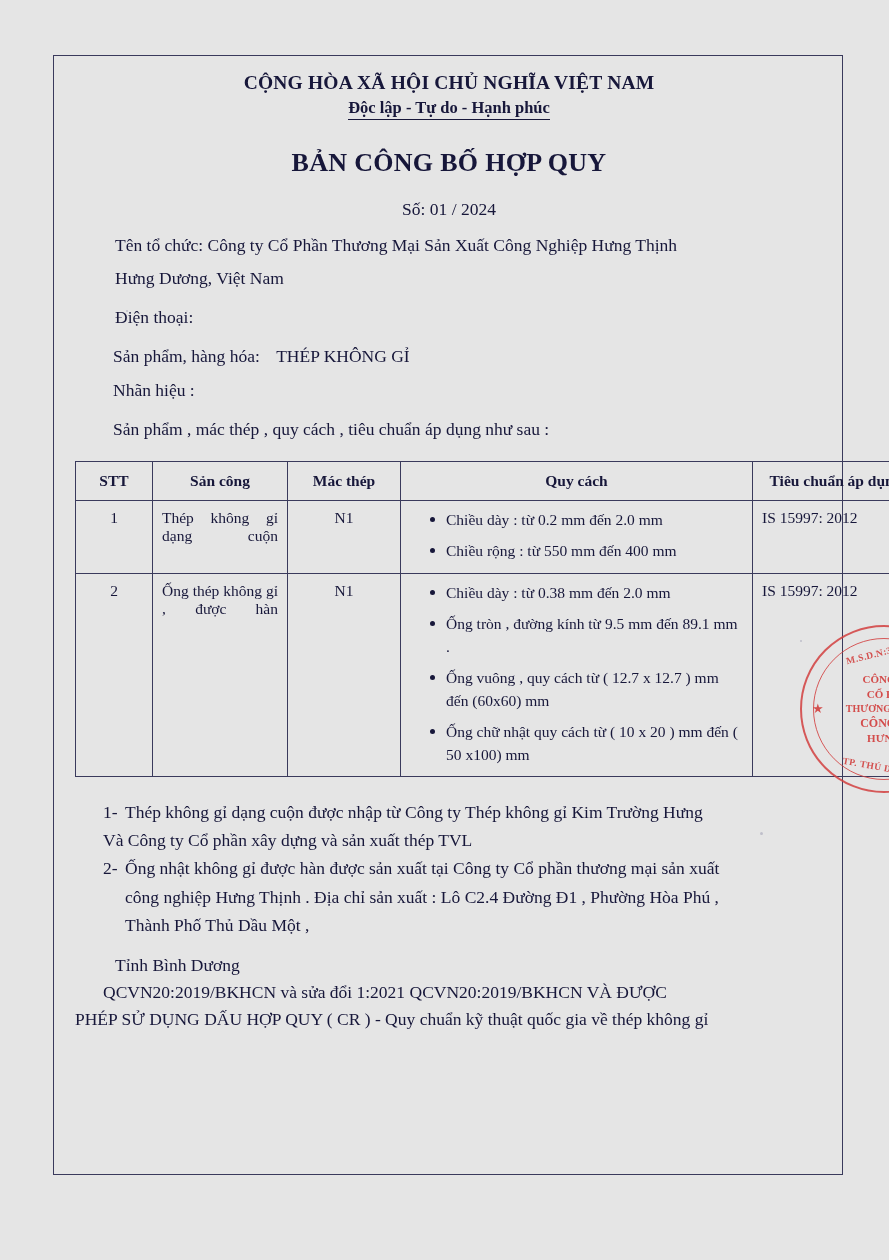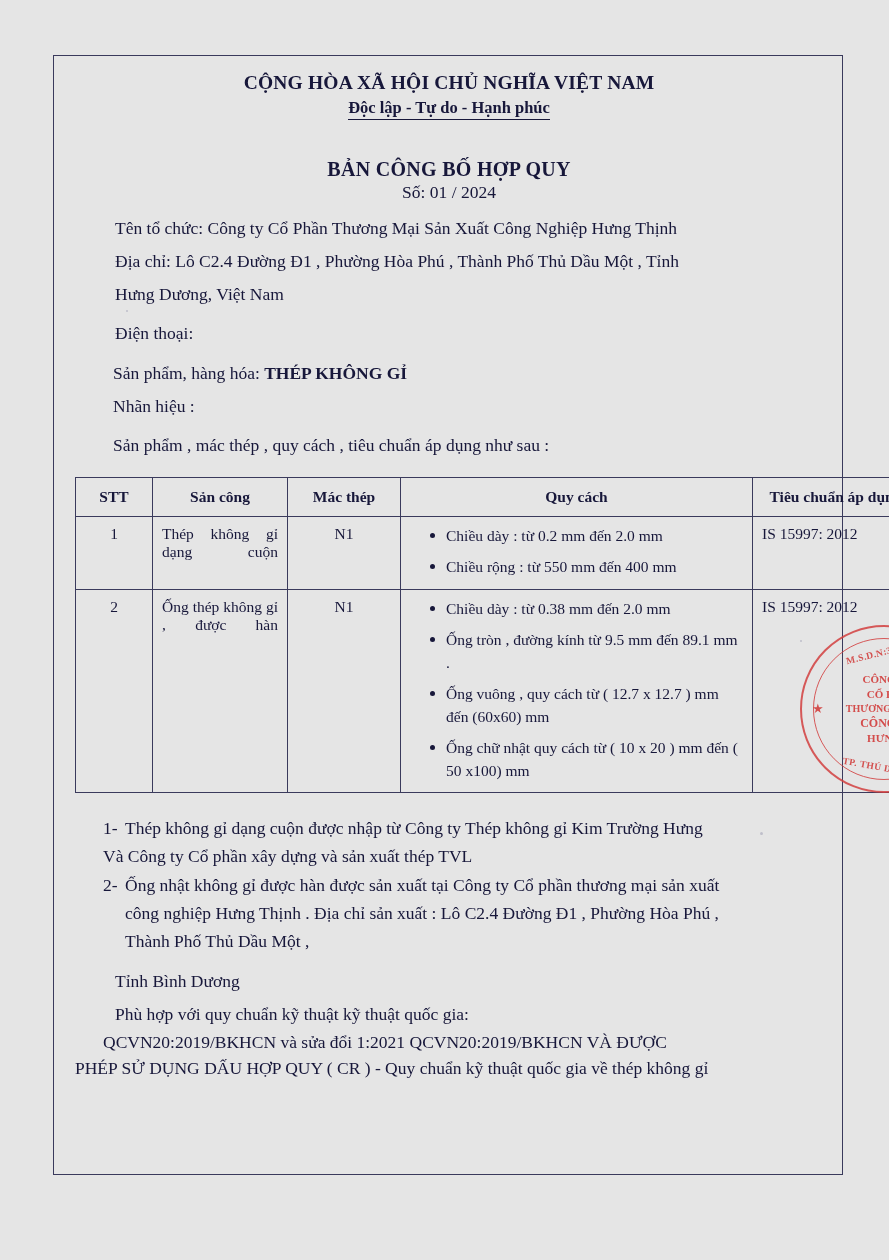--- a/index.html
+++ b/index.html
@@ -56,42 +56,42 @@
     font-size: 16.5px;
     font-weight: bold;
     color: #17173a;
     margin-top: 4px;
     display: inline-block;
     border-bottom: 1.3px solid #17173a;
     padding-bottom: 1px;
   }
 
   .doc-title {
-    font-size: 20px;
-    font-weight: bold;
-    color: #17173a;
-    margin-top: 38px;
+    font-size: 26px;
+    font-weight: bold;
+    color: #17173a;
+    margin-top: 28px;
     letter-spacing: 0.3px;
   }
   .doc-number {
     font-size: 17.5px;
-    margin-top: 1px;
+    margin-top: 21px;
     color: #17173a;
   }
 
   .para {
     font-size: 17.5px;
     line-height: 1.55;
     color: #17173a;
     margin-top: 12px;
   }
   .para.indent { margin-left: 40px; }
   .para.indent2 { margin-left: 38px; }
   .para.tight { margin-top: 6px; }
-  .bold { font-weight: bold; }
+  .bold { font-weight: normal; margin-left: 12px; }
 
   
   table.spec {
     border-collapse: collapse;
     width: 748px;
     margin-top: 18px;
     font-size: 15.5px;
     color: #17173a;
     table-layout: fixed;
   }
@@ -236,21 +236,20 @@
       <div class="national-title">CỘNG HÒA XÃ HỘI CHỦ NGHĨA VIỆT NAM</div>
       <div><span class="national-sub">Độc lập - Tự do - Hạnh phúc</span></div>
     </div>
 
     <div class="center">
       <div class="doc-title">BẢN CÔNG BỐ HỢP QUY</div>
       <div class="doc-number">Số: 01 / 2024</div>
     </div>
 
     <div class="para indent">Tên tổ chức: Công ty Cổ Phần Thương Mại Sản Xuất Công Nghiệp Hưng Thịnh</div>
-    <div class="para indent tight">Địa chỉ: Lô C2.4 Đường Đ1 , Phường Hòa Phú , Thành Phố Thủ Dầu Một , Tỉnh</div>
     <div class="para indent tight">Hưng Dương, Việt Nam</div>
     <div class="para indent">Điện thoại:</div>
 
     <div class="para indent2">
       <span>Sản phẩm, hàng hóa:</span>
       <span class="bold">THÉP KHÔNG GỈ</span>
     </div>
     <div class="para indent2 tight">Nhãn hiệu :</div>
     <div class="para indent2">Sản phẩm , mác thép , quy cách , tiêu chuẩn áp dụng như sau :</div>
 
@@ -310,21 +309,20 @@
       <div class="note-row note-cont">
         <span class="note-body">công nghiệp Hưng Thịnh . Địa chỉ sản xuất : Lô C2.4 Đường Đ1 , Phường Hòa Phú ,</span>
       </div>
       <div class="note-row note-cont">
         <span class="note-body">Thành Phố Thủ Dầu Một ,</span>
       </div>
     </div>
 
     <div class="footer-block">
       <div class="para indent tight">Tỉnh Bình Dương</div>
-      <div class="para indent tight">Phù hợp với quy chuẩn kỹ thuật kỹ thuật quốc gia:</div>
       <div class="justify-line">QCVN20:2019/BKHCN và sửa đổi 1:2021  QCVN20:2019/BKHCN VÀ ĐƯỢC</div>
       <div class="justify-line full">PHÉP SỬ DỤNG DẤU HỢP QUY ( CR ) -  Quy chuẩn kỹ thuật quốc gia về thép không gỉ</div>
     </div>
 
   </div>
 
   <div class="seal">
     <div class="ring"></div>
     <div class="ring inner"></div>
     <div class="star">★</div>

